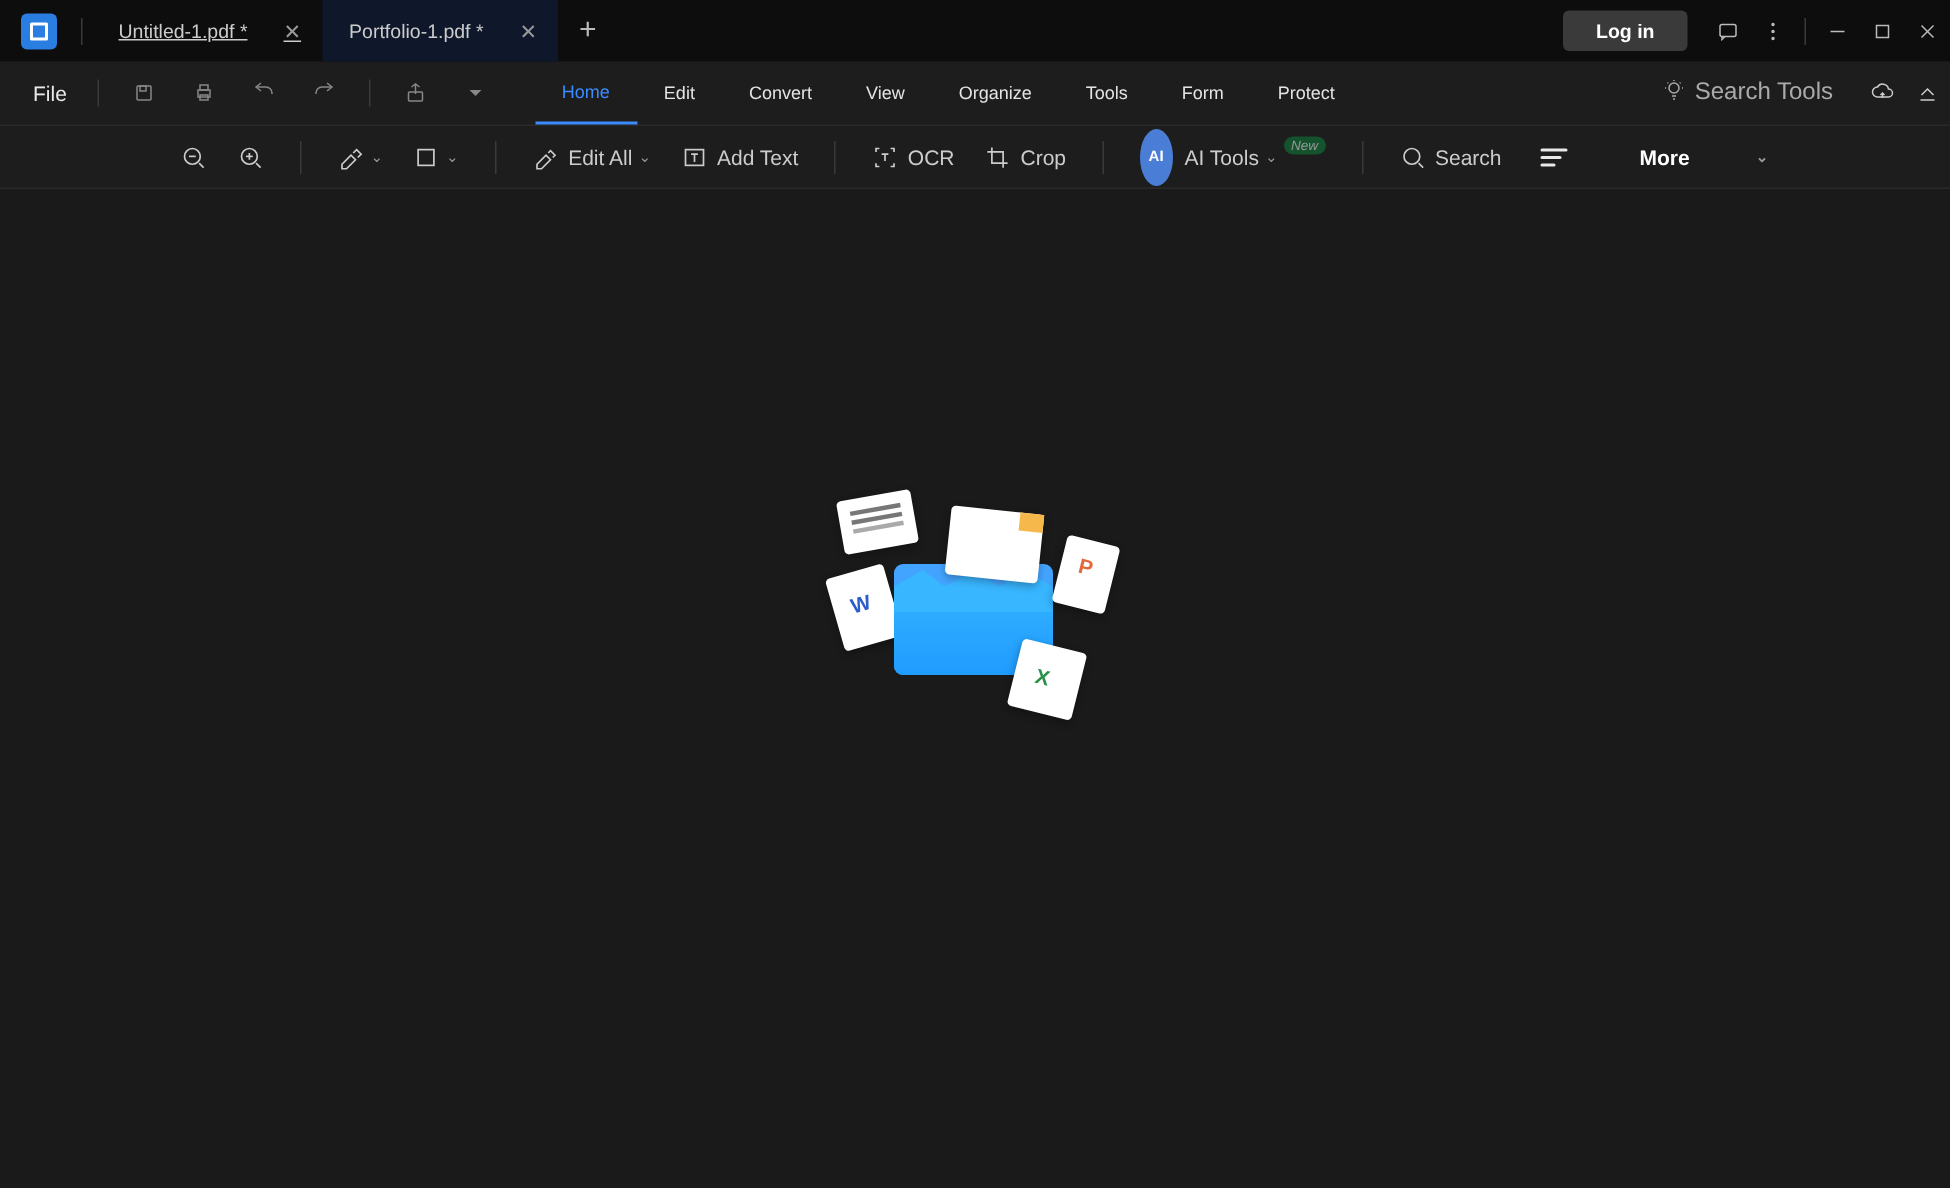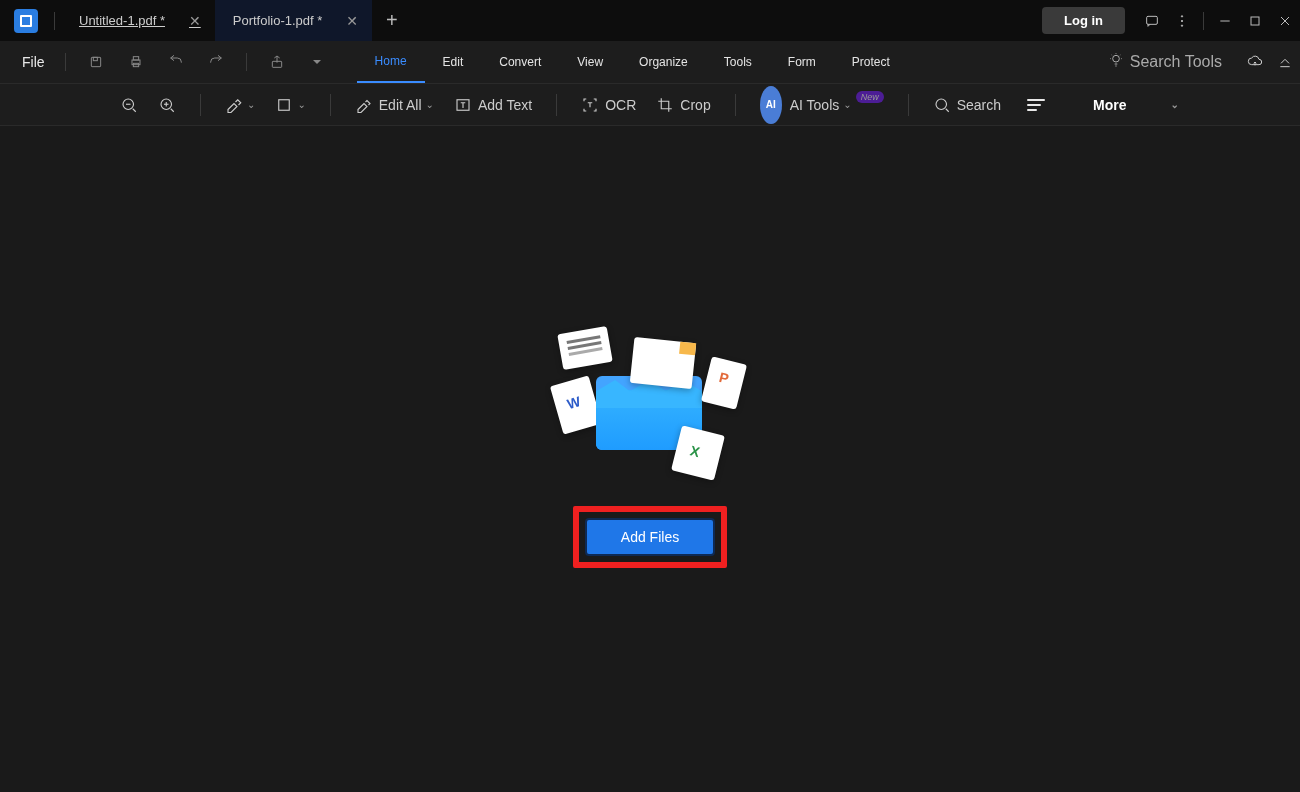--- a/index.html
+++ b/index.html
@@ -35,21 +35,21 @@
   .right-ico { width:30px; height:30px; display:flex; align-items:center; justify-content:center; color:#ccc; cursor:pointer;}
   .right-ico svg { width:16px; height:16px; stroke:currentColor; fill:none; stroke-width:1.5;}
 
   
   .toolbar { height: 42px; background: #1d1d1d; display:flex; align-items:center; padding-left: 110px; border-bottom:1px solid #2a2a2a;}
   .tool    { display:flex; align-items:center; color:#ccc; font-size:14px; cursor:pointer; margin:0 10px; height:32px;}
   .tool svg{ width:18px; height:18px; stroke:currentColor; fill:none; stroke-width:1.5; margin-right:6px;}
   .tool.iconly svg { margin-right:0;}
   .tool-sep{ width:1px; height:22px; background:#3a3a3a; margin:0 14px;}
   .chev    { margin-left:4px; font-size:10px; color:#999;}
-  .badge-new{ font-size:9px; font-style:italic; color:#999; background:#4c1d95; border-radius:6px; padding:1px 5px; margin-left:4px; position:relative; top:-8px;}
+  .badge-new{ font-size:9px; font-style:italic; color:#999; background:#14532d; border-radius:6px; padding:1px 5px; margin-left:4px; position:relative; top:-8px;}
   .ai-circle{ width:22px; height:38px; border-radius:50%; background:#4a7dd6; color:#fff; font-size:10px; font-weight:bold; display:flex; align-items:center; justify-content:center; margin-right:8px;}
   .more-ico { display:inline-flex; flex-direction:column; gap:3px; margin-right:8px;}
   .more-ico span{ display:block; height:2px; background:#e8e8e8; border-radius:1px;}
   .more-ico span:nth-child(1){width:18px;} .more-ico span:nth-child(2){width:14px;} .more-ico span:nth-child(3){width:10px;}
   .tool.more { font-weight:700; color:#fff;gap:40px;}
 
   
   .main { position:absolute; top:126px; left:0; right:0; bottom:0; background:#1a1a1a; display:flex; flex-direction:column; align-items:center; justify-content:flex-start; padding-top:200px;}
   .illus { width:200px; height:150px; position:relative; margin-bottom:30px;}
   .doc { position:absolute; background:#fff; border-radius:3px; box-shadow:0 2px 6px rgba(0,0,0,.3);}
@@ -302,17 +302,14 @@
     <div class="folder">
         <div class="folder-back"></div>
         <div class="folder-front"></div>
       </div>
     <div class="doc d2"></div>
     <div class="doc d3"></div>
     <div class="doc d5"></div>
   </div>
 
   <div class="btn-row">
-    <div class="highlight-box">
-      <div class="btn btn-primary">Add Files</div>
-    </div>
   </div>
 </div>
 
 </body></html>

